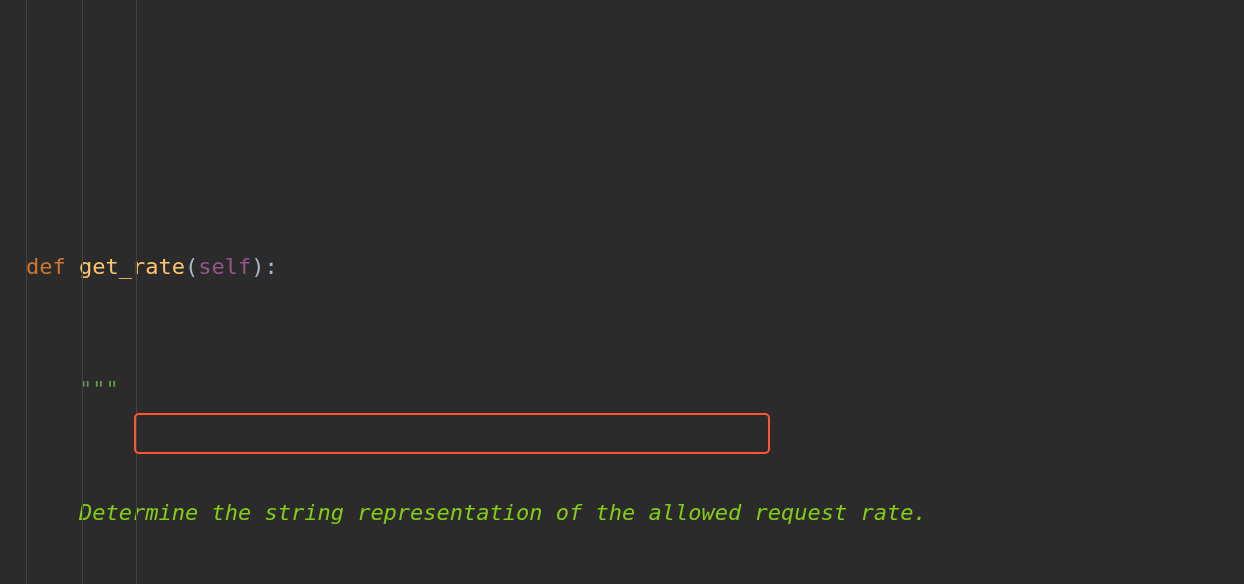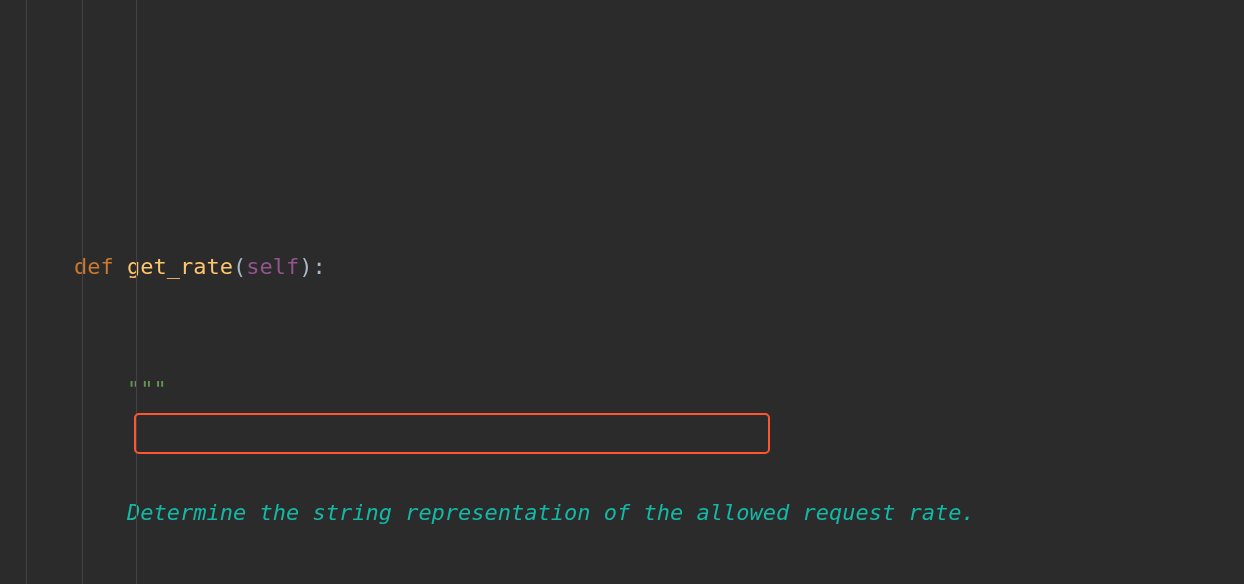--- a/index.html
+++ b/index.html
@@ -2,25 +2,25 @@
 <html><head>
 <meta charset="utf-8">
 <style>
   * { margin: 0; padding: 0; box-sizing: border-box; }
   html, body { width: 1244px; height: 584px; background: #2b2b2b; overflow: hidden; }
   body { font-family: "Menlo", "Consolas", "DejaVu Sans Mono", monospace; font-size: 22px; line-height: 41px; }
   .code-area { position: relative; padding-top: 0; padding-left: 26px; white-space: pre; }
   .gutter-line { position: absolute; left: 26px; top: 0; bottom: 0; width: 1px; background: #424242; }
   .gutter-line.l2 { left: 82px; }
   .gutter-line.l3 { left: 136px; }
-  .line { color: #a9b7c6; padding-left: 48px; }
+  .line { color: #a9b7c6; }
   .kw-def     { color: #cc7832; }
   .fnname     { color: #ffc66d; }
   .param      { color: #94558d; }
-  .docstr     { color: #14b8a6; font-style: italic; }
+  .docstr     { color: #84cc16; font-style: italic; }
   .docq       { color: #629755; }
   .op         { color: #a9b7c6; }
   .highlight-box {
     position: absolute;
     border: 2px solid #ff5630;
     border-radius: 5px;
     pointer-events: none;
   }
 </style>
 </head>

